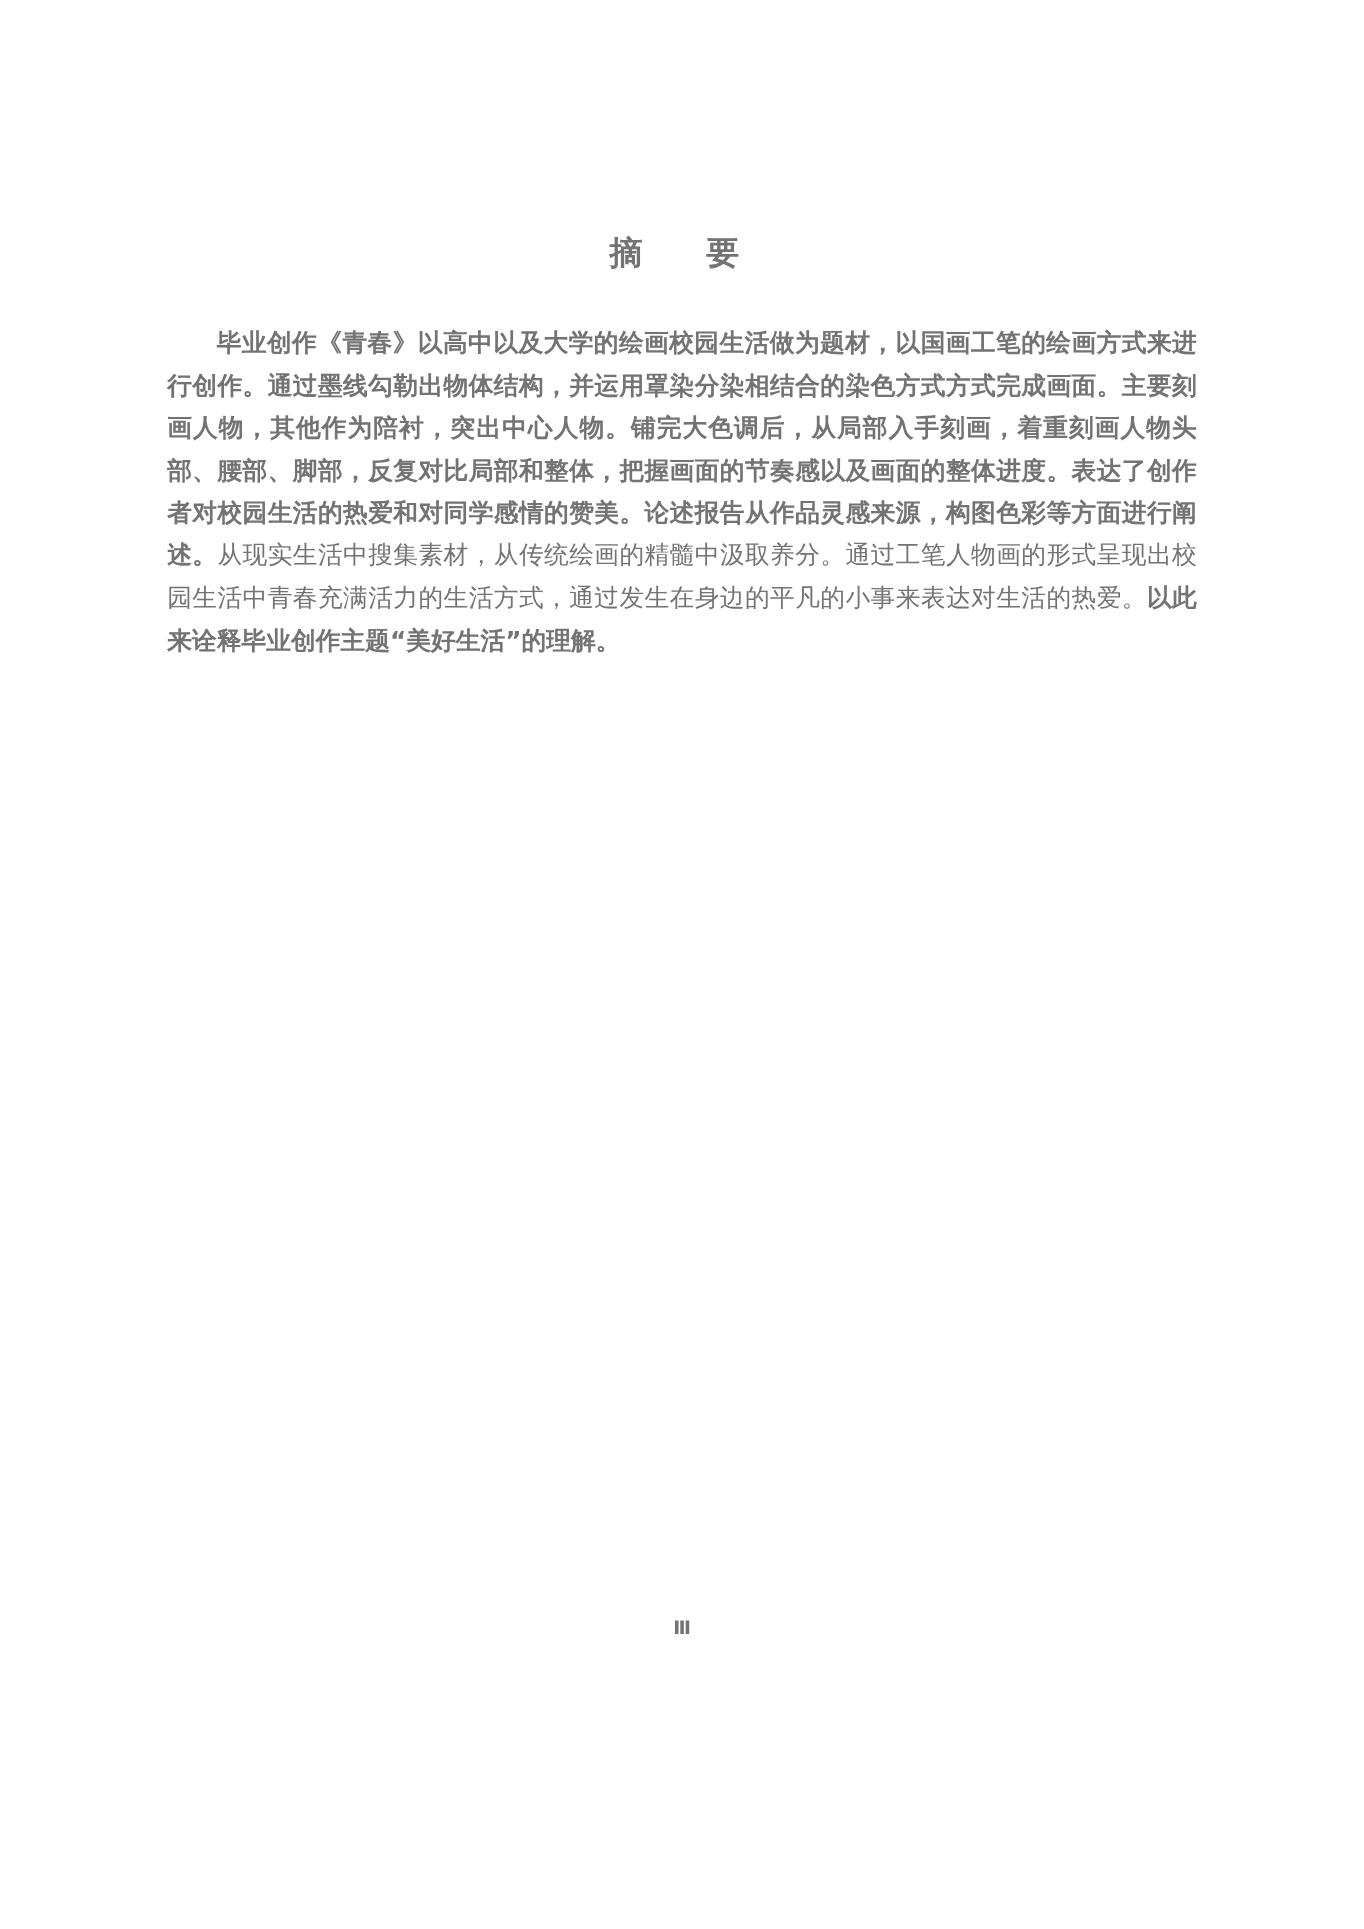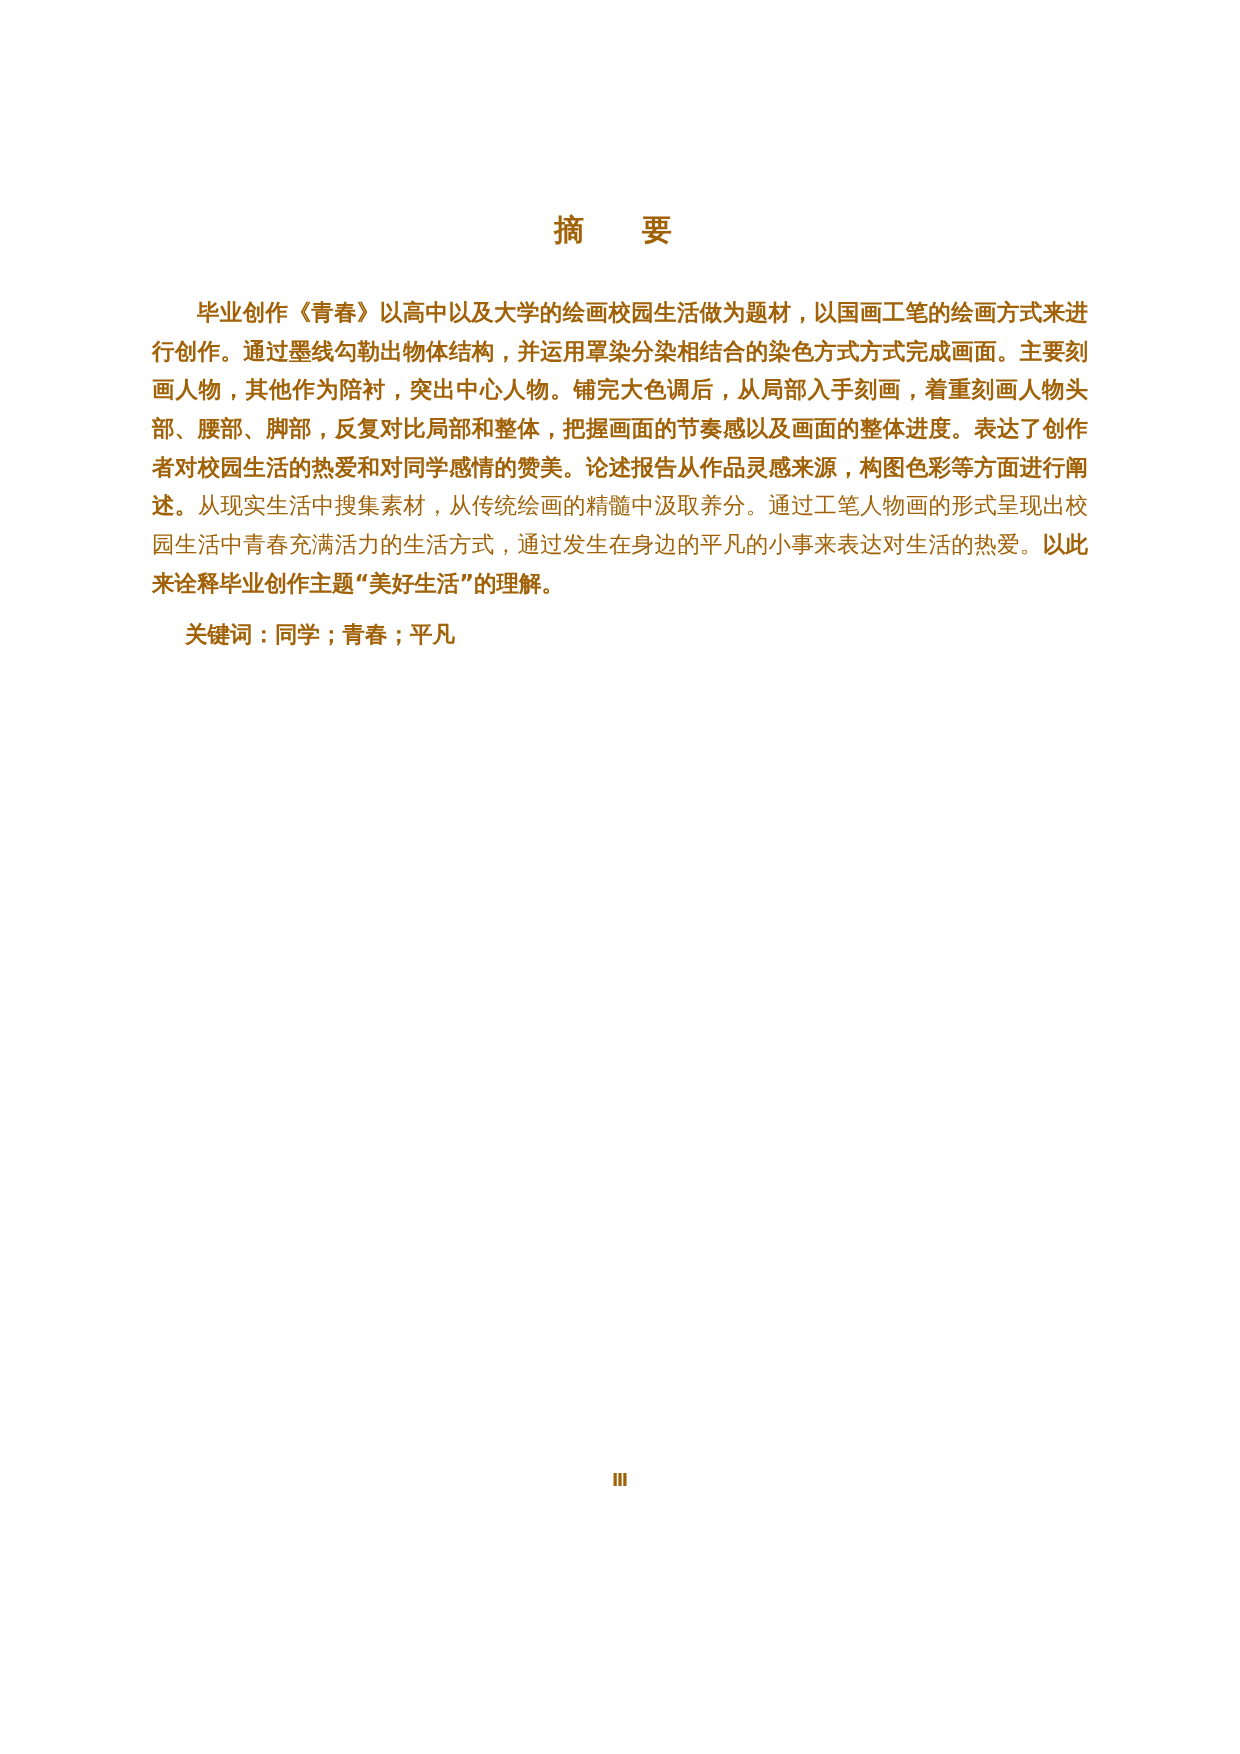--- a/index.html
+++ b/index.html
@@ -7,21 +7,21 @@
     padding: 0;
     background: #ffffff;
   }
   .page {
     position: relative;
     width: 1240px;
     height: 1754px;
     margin: 0 auto;
     background: #ffffff;
     font-family: "DejaVu Serif", "Liberation Serif", serif;
-    color: #a16207;
+    color: #737373;
     overflow: hidden;
   }
   .content {
     position: absolute;
     left: 140px;
     top: 210px;
     width: 960px;
   }
   .doc-title {
     text-align: center;
@@ -65,18 +65,17 @@
 </head>
 <body>
 
 <div class="page">
   <div class="content">
 
     <h1 class="doc-title">摘　要</h1>
 
     <p class="abstract-body"><span class="bold">毕业创作《青春》以高中以及大学的绘画校园生活做为题材，以国画工笔的绘画方式来进行创作。通过墨线勾勒出物体结构，并运用罩染分染相结合的染色方式方式完成画面。主要刻画人物，其他作为陪衬，突出中心人物。铺完大色调后，从局部入手刻画，着重刻画人物头部、腰部、脚部，反复对比局部和整体，把握画面的节奏感以及画面的整体进度。表达了创作者对校园生活的热爱和对同学感情的赞美。论述报告从作品灵感来源，构图色彩等方面进行阐述。</span><span>从现实生活中搜集素材，从传统绘画的精髓中汲取养分。通过工笔人物画的形式呈现出校园生活中青春充满活力的生活方式，通过发生在身边的平凡的小事来表达对生活的热爱。</span><span class="bold">以此来诠释毕业创作主题“美好生活”的理解。</span></p>
 
-    <p class="keywords"><span>关键词：</span><span>同学；青春；平凡</span></p>
 
   </div>
 
   <div class="page-number">Ⅲ</div>
 </div>
 
 </body></html>

